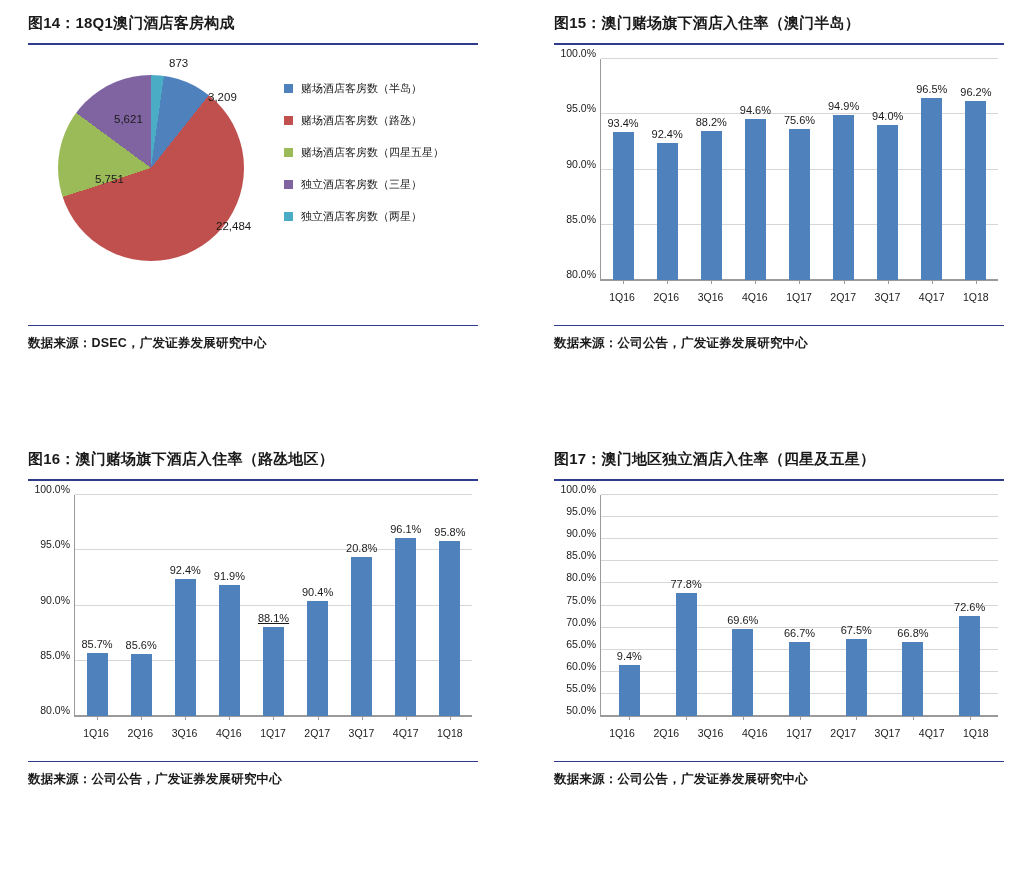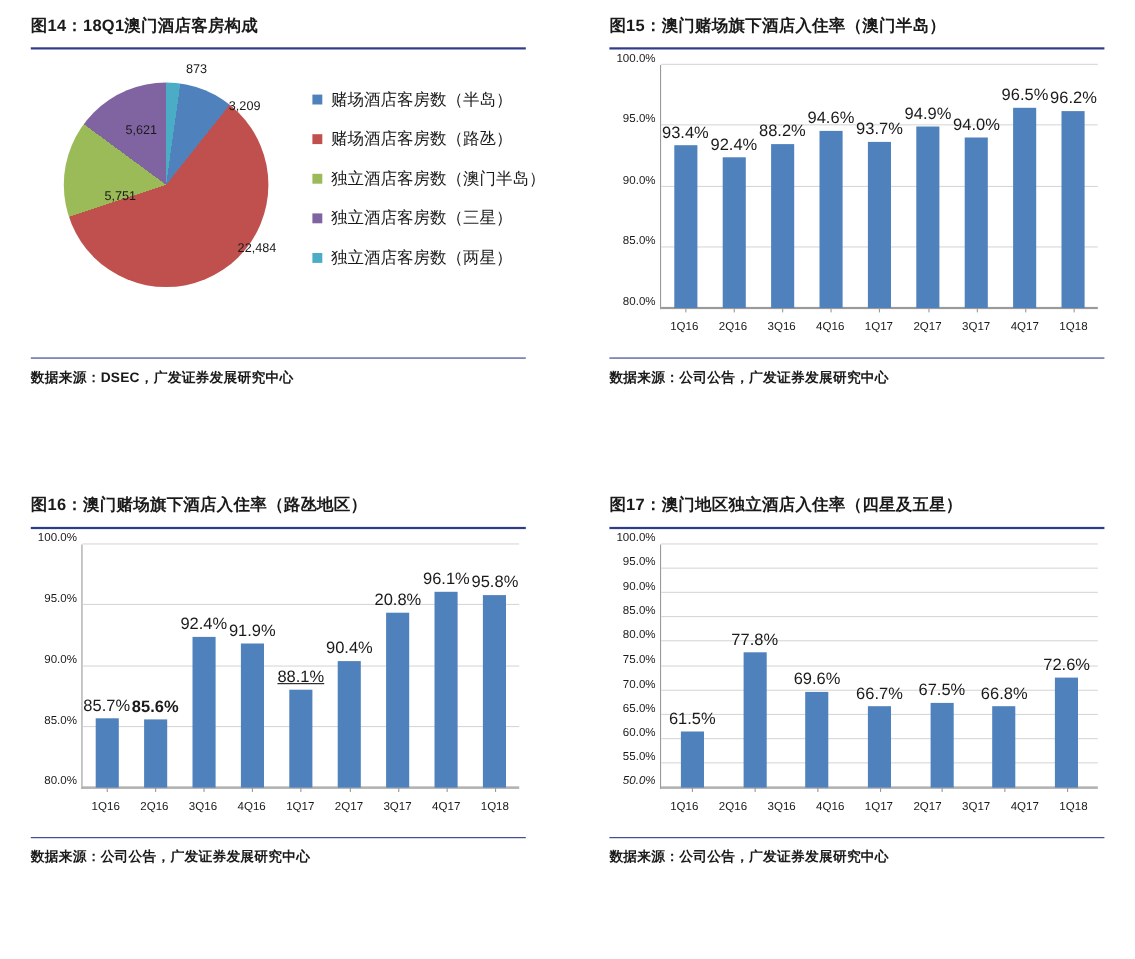--- a/index.html
+++ b/index.html
@@ -76,21 +76,21 @@
     position: absolute;
     font-size: 11.5px;
     color: #1a1a1a;
     white-space: nowrap;
     padding-left: 28px;
   }
   .legend {
     position: absolute;
     left: 256px;
     top: 36px;
-    font-size: 15px;
+    font-size: 11px;
     font-family: Liberation Mono, monospace;
   }
   .legend-row {
     display: flex;
     align-items: center;
     margin-bottom: 17px;
   }
   .legend-swatch {
     width: 9px;
     height: 9px;
@@ -146,21 +146,21 @@
     justify-content: center;
   }
   .bar {
     width: 21px;
     background: #4f81bd;
   }
   .bar-value {
     position: absolute;
     left: 50%;
     transform: translateX(-50%);
-    font-size: 15px;
+    font-size: 11px;
     color: #1a1a1a;
     white-space: nowrap;
   }
   .xlabels {
     position: absolute;
     left: 46px;
     right: 6px;
     bottom: 14px;
     display: flex;
     justify-content: space-around;
@@ -201,21 +201,21 @@
           <div class="legend-row">
             <span class="legend-swatch" style="background:#4f81bd"></span>
             <span class="legend-text">赌场酒店客房数（半岛）</span>
           </div>
           <div class="legend-row">
             <span class="legend-swatch" style="background:#c0504d"></span>
             <span class="legend-text">赌场酒店客房数（路氹）</span>
           </div>
           <div class="legend-row">
             <span class="legend-swatch" style="background:#9bbb59"></span>
-            <span class="legend-text">独立酒店客房数（澳门半岛）</span>
+            <span class="legend-text">赌场酒店客房数（四星五星）</span>
           </div>
           <div class="legend-row">
             <span class="legend-swatch" style="background:#8064a2"></span>
             <span class="legend-text">独立酒店客房数（三星）</span>
           </div>
           <div class="legend-row">
             <span class="legend-swatch" style="background:#4bacc6"></span>
             <span class="legend-text">独立酒店客房数（两星）</span>
           </div>
         </div>
@@ -257,21 +257,21 @@
                 <div class="bar-value" style="bottom: calc(67.5% + 3px);">88.2%</div>
                 <div class="tickmark"></div>
               </div>
               <div class="bar-slot">
                 <div class="bar" style="height: 73%; background: rgb(79, 129, 189);"></div>
                 <div class="bar-value" style="bottom: calc(73% + 3px);">94.6%</div>
                 <div class="tickmark"></div>
               </div>
               <div class="bar-slot">
                 <div class="bar" style="height: 68.5%; background: rgb(79, 129, 189);"></div>
-                <div class="bar-value" style="bottom: calc(68.5% + 3px);">93.7%</div>
+                <div class="bar-value" style="bottom: calc(68.5% + 3px);">75.6%</div>
                 <div class="tickmark"></div>
               </div>
               <div class="bar-slot">
                 <div class="bar" style="height: 74.5%; background: rgb(79, 129, 189);"></div>
                 <div class="bar-value" style="bottom: calc(74.5% + 3px);">94.9%</div>
                 <div class="tickmark"></div>
               </div>
               <div class="bar-slot">
                 <div class="bar" style="height: 70%; background: rgb(79, 129, 189);"></div>
                 <div class="bar-value" style="bottom: calc(70% + 3px);">94.0%</div>
@@ -323,21 +323,21 @@
             <div class="ytickline" style="bottom: 100%;"></div>
             <div class="ytick" style="bottom: calc(100% - 6px); top: auto;">100.0%</div>
             <div class="bars">
               <div class="bar-slot">
                 <div class="bar" style="height: 28.5%; background: rgb(79, 129, 189);"></div>
                 <div class="bar-value" style="bottom: calc(28.5% + 3px);">85.7%</div>
                 <div class="tickmark"></div>
               </div>
               <div class="bar-slot">
                 <div class="bar" style="height: 28%; background: rgb(79, 129, 189);"></div>
-                <div class="bar-value" style="bottom: calc(28% + 3px); font-weight: bold;">85.6%</div>
+                <div class="bar-value" style="bottom: calc(28% + 3px);">85.6%</div>
                 <div class="tickmark"></div>
               </div>
               <div class="bar-slot">
                 <div class="bar" style="height: 62%; background: rgb(79, 129, 189);"></div>
                 <div class="bar-value" style="bottom: calc(62% + 3px);">92.4%</div>
                 <div class="tickmark"></div>
               </div>
               <div class="bar-slot">
                 <div class="bar" style="height: 59.5%; background: rgb(79, 129, 189);"></div>
                 <div class="bar-value" style="bottom: calc(59.5% + 3px);">91.9%</div>
@@ -387,21 +387,21 @@
     <div class="source">数据来源：公司公告，广发证券发展研究中心</div>
   </div>
 
   <div class="panel">
     <div class="panel-title">图17：澳门地区独立酒店入住率（四星及五星）</div>
     <div class="rule-top"></div>
     <div class="chart-area">
       <div class="bar-chart" id="chart-3">
           <div class="plot">
             <div class="ytickline" style="bottom: 0%; border-top-color: rgb(154, 154, 154);"></div>
-            <div class="ytick" style="bottom: calc(0% - 6px); top: auto; font-style: italic;">50.0%</div>
+            <div class="ytick" style="bottom: calc(0% - 6px); top: auto;">50.0%</div>
             <div class="ytickline" style="bottom: 10%;"></div>
             <div class="ytick" style="bottom: calc(10% - 6px); top: auto;">55.0%</div>
             <div class="ytickline" style="bottom: 20%;"></div>
             <div class="ytick" style="bottom: calc(20% - 6px); top: auto;">60.0%</div>
             <div class="ytickline" style="bottom: 30%;"></div>
             <div class="ytick" style="bottom: calc(30% - 6px); top: auto;">65.0%</div>
             <div class="ytickline" style="bottom: 40%;"></div>
             <div class="ytick" style="bottom: calc(40% - 6px); top: auto;">70.0%</div>
             <div class="ytickline" style="bottom: 50%;"></div>
             <div class="ytick" style="bottom: calc(50% - 6px); top: auto;">75.0%</div>
@@ -411,21 +411,21 @@
             <div class="ytick" style="bottom: calc(70% - 6px); top: auto;">85.0%</div>
             <div class="ytickline" style="bottom: 80%;"></div>
             <div class="ytick" style="bottom: calc(80% - 6px); top: auto;">90.0%</div>
             <div class="ytickline" style="bottom: 90%;"></div>
             <div class="ytick" style="bottom: calc(90% - 6px); top: auto;">95.0%</div>
             <div class="ytickline" style="bottom: 100%;"></div>
             <div class="ytick" style="bottom: calc(100% - 6px); top: auto;">100.0%</div>
             <div class="bars">
               <div class="bar-slot">
                 <div class="bar" style="height: 23%; background: rgb(79, 129, 189);"></div>
-                <div class="bar-value" style="bottom: calc(23% + 3px);">61.5%</div>
+                <div class="bar-value" style="bottom: calc(23% + 3px);">9.4%</div>
                 <div class="tickmark"></div>
               </div>
               <div class="bar-slot">
                 <div class="bar" style="height: 55.6%; background: rgb(79, 129, 189);"></div>
                 <div class="bar-value" style="bottom: calc(55.6% + 3px);">77.8%</div>
                 <div class="tickmark"></div>
               </div>
               <div class="bar-slot">
                 <div class="bar" style="height: 39.2%; background: rgb(79, 129, 189);"></div>
                 <div class="bar-value" style="bottom: calc(39.2% + 3px);">69.6%</div>

